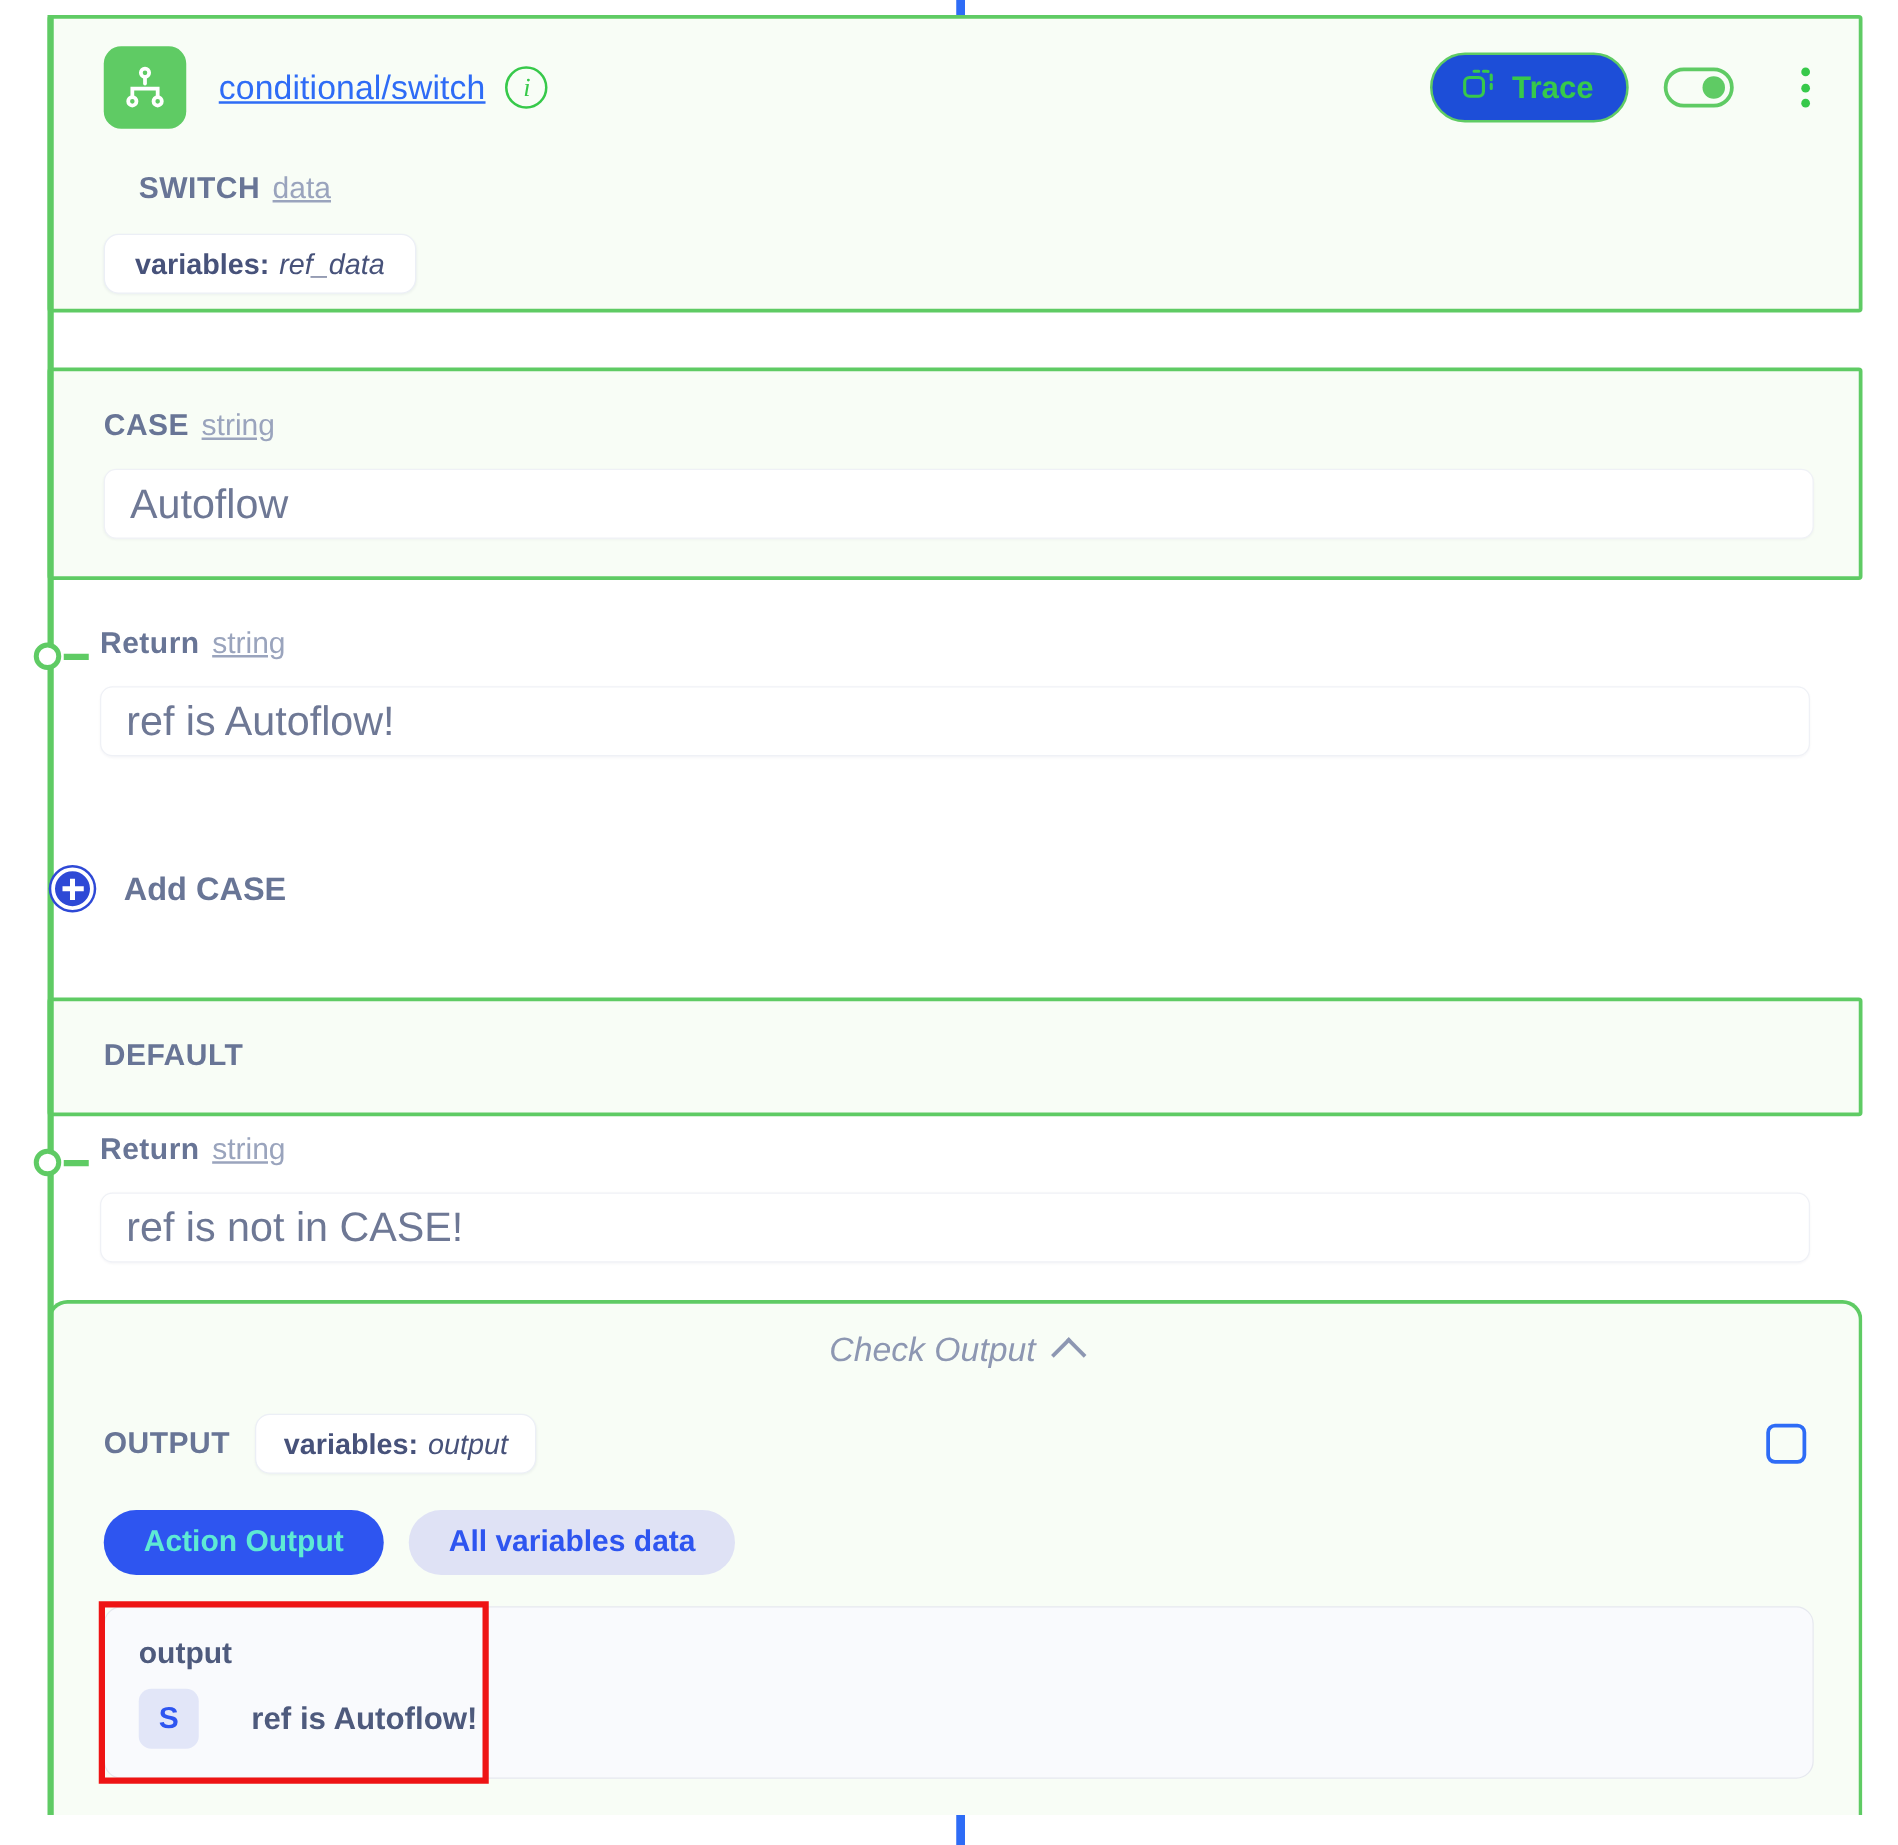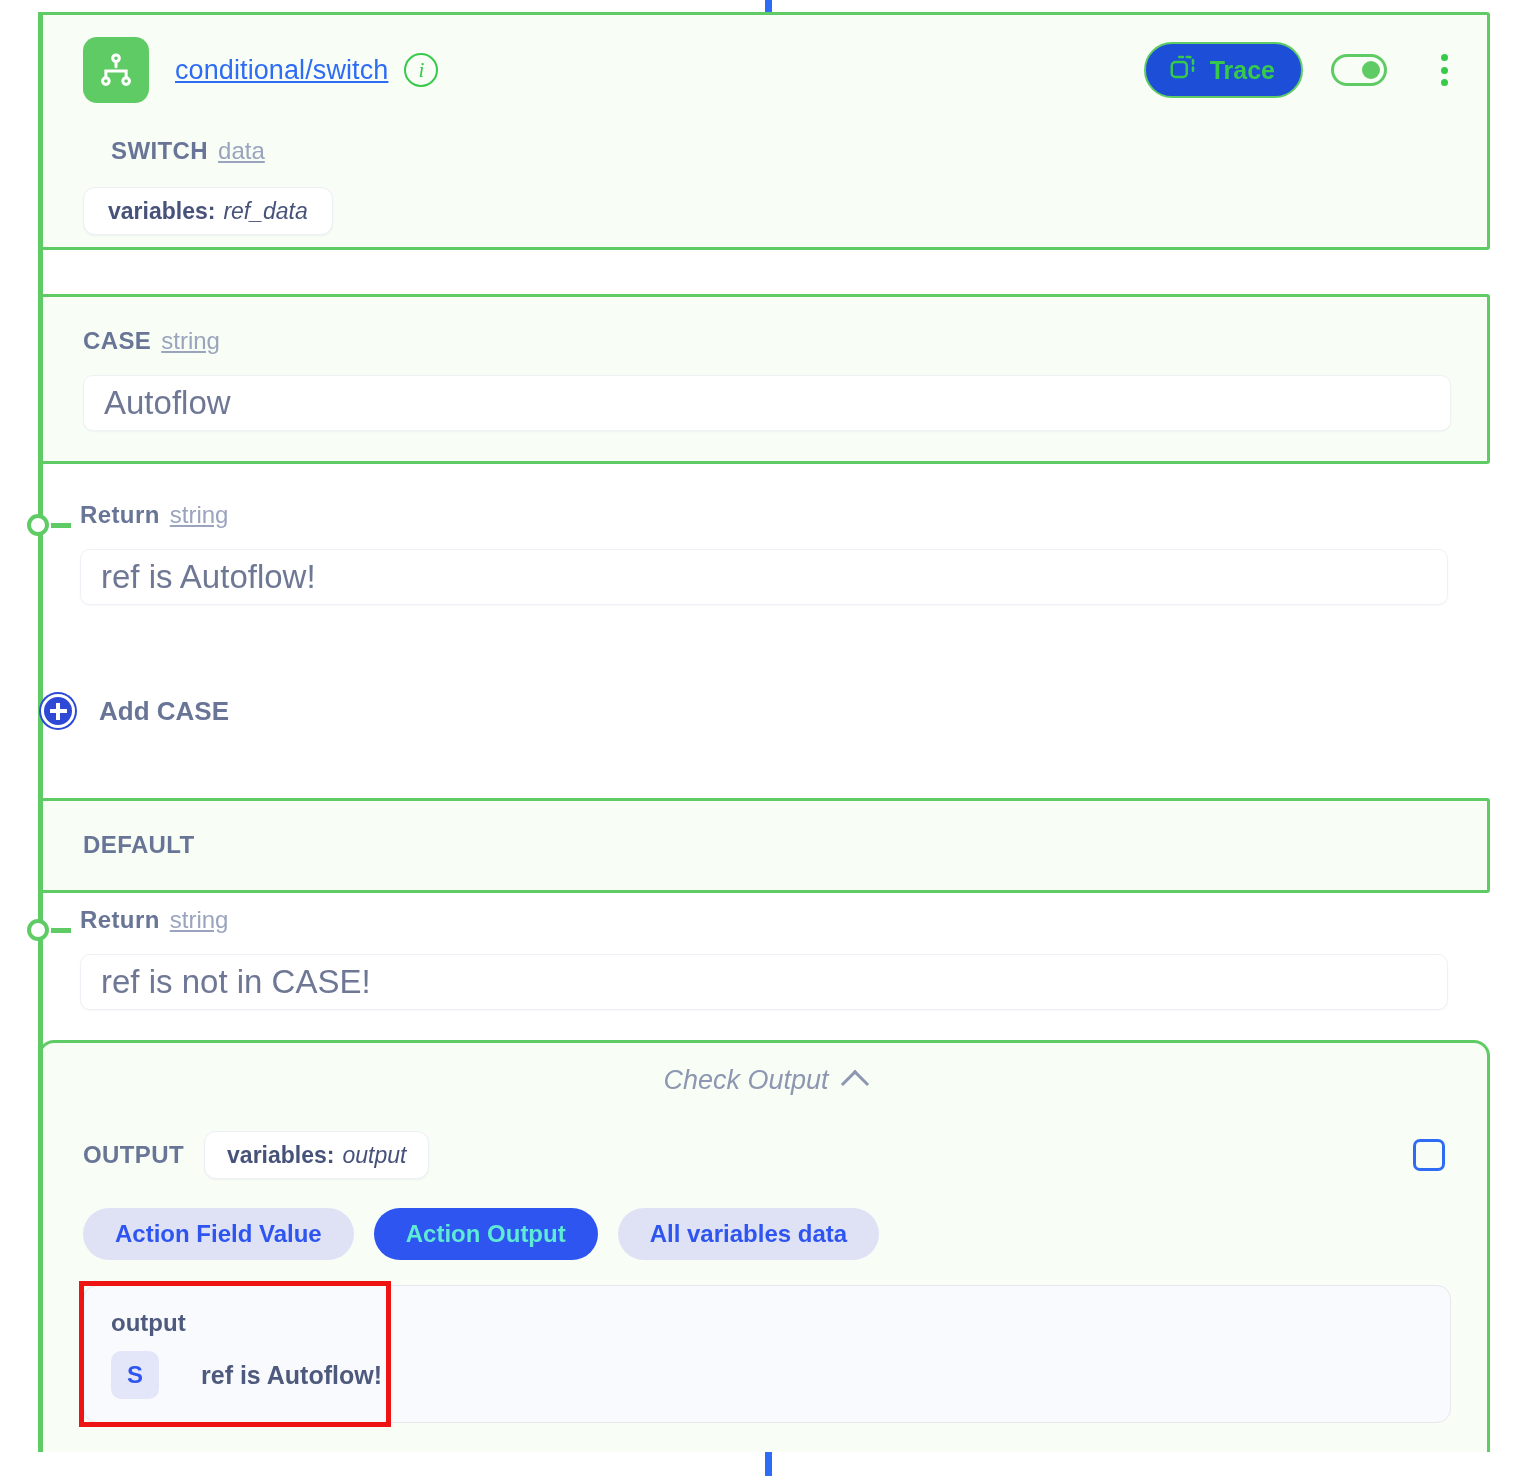--- a/index.html
+++ b/index.html
@@ -534,21 +534,20 @@
         <span class="lbl">OUTPUT</span>
         <span class="var-chip2">
           <b>variables:</b>
           <i>output</i>
         </span>
         <span class="spacer"></span>
         <span class="checkbox"></span>
       </div>
 
       <div class="pill-row">
-        <span class="pill">Action Field Value</span>
         <span class="pill active">Action Output</span>
         <span class="pill">All variables data</span>
       </div>
 
       <div class="result-card"></div>
 
       <div class="result-key">output</div>
 
       <div class="result-val-row">
         <span class="type-badge">S</span>

